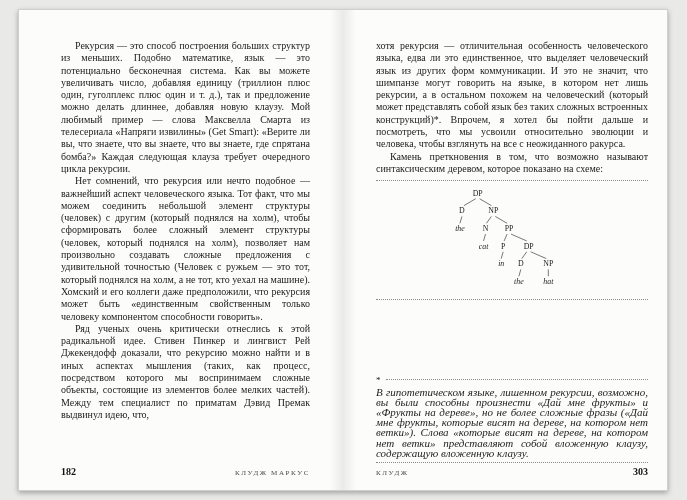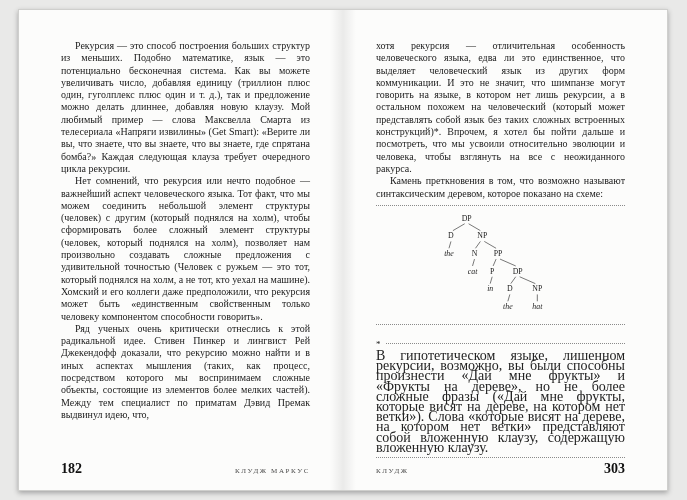--- a/index.html
+++ b/index.html
@@ -24,36 +24,36 @@
     width:26px; transform:translateX(-50%);
     background:linear-gradient(90deg, rgba(0,0,0,0) 0%, rgba(0,0,0,0.07) 50%, rgba(0,0,0,0) 100%);
     pointer-events:none;
   }
   .page {
     width:50%; height:100%;
     display:flex; flex-direction:column;
     position:relative;
   }
   .page-left  { padding:30px 33px 13px 42px; }
-  .page-right { padding:30px 42px 13px 33px; }
+  .page-right { padding:30px 19px 13px 33px; }
 
   .para {
     font-size:10px; line-height:12.3px;
     color:#1b1b1b;
     text-align:justify;
   }
   .indent { text-indent:14px; }
 
   .footer {
     display:flex; justify-content:space-between; align-items:baseline;
   }
   .page-left .footer { margin-top:auto; }
   .page-right .footer { margin-top:3px; }
   .pagenum {
-    font-weight:bold; font-size:14px; color:#111;
+    font-weight:bold; font-size:10px; color:#111;
     font-family:"Liberation Serif", serif;
   }
   .running {
     font-size:7px; letter-spacing:1.6px; color:#4a4a4a;
     font-family:"Liberation Serif", serif;
   }
 
   .tree-figure {
     margin-top:5px;
     border-top:1px dotted #8a8a8a;
@@ -71,22 +71,22 @@
   .tree-svg line { stroke:#3a3a3a; stroke-width:0.7; }
 
   .footnote { margin-top:auto; }
   .fn-rule-top { display:flex; align-items:center; }
   .fn-star {
     font-size:9px; color:#1b1b1b; margin-right:5px; line-height:8px;
   }
   .fn-dots { flex:1; border-top:1px dotted #8a8a8a; }
   .fn-text {
     margin-top:3px;
-    font-size:14px; line-height:10.2px;
-    color:#222; text-align:justify;
+    font-size:11px; line-height:10.2px;
+    color:#222; text-align:justify;font-style:italic;
   }
   .fn-rule-bottom { border-top:1px dotted #8a8a8a; margin-top:4px; }
 </style>
 </head>
 <body>
 
 <div class="scene">
   <div class="spread">
 
     <div class="page page-left">

